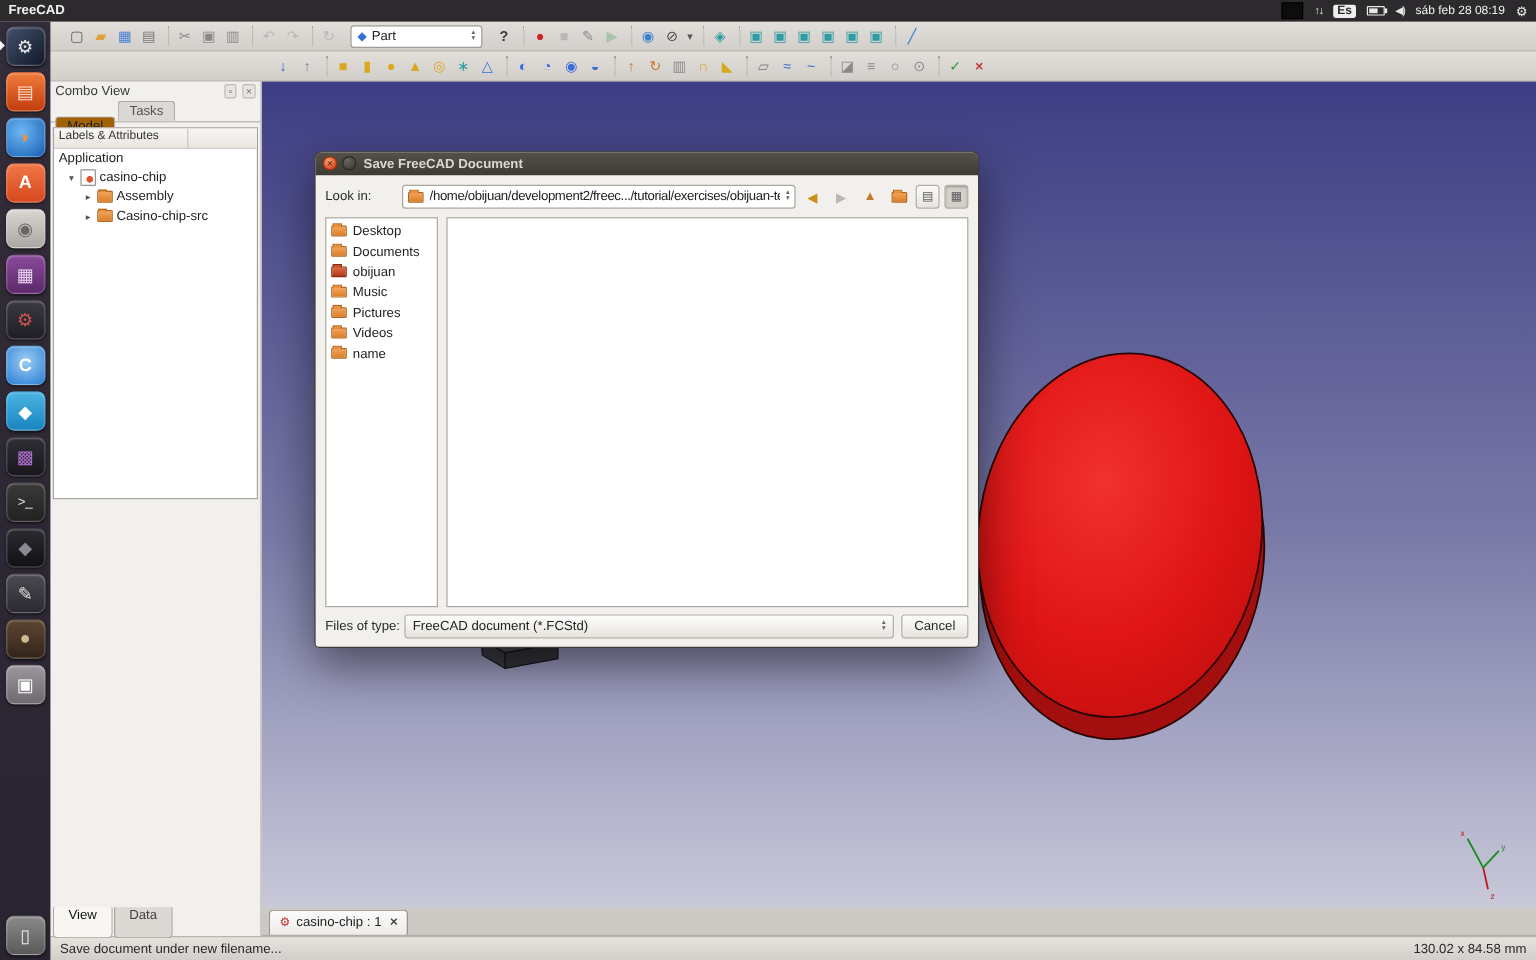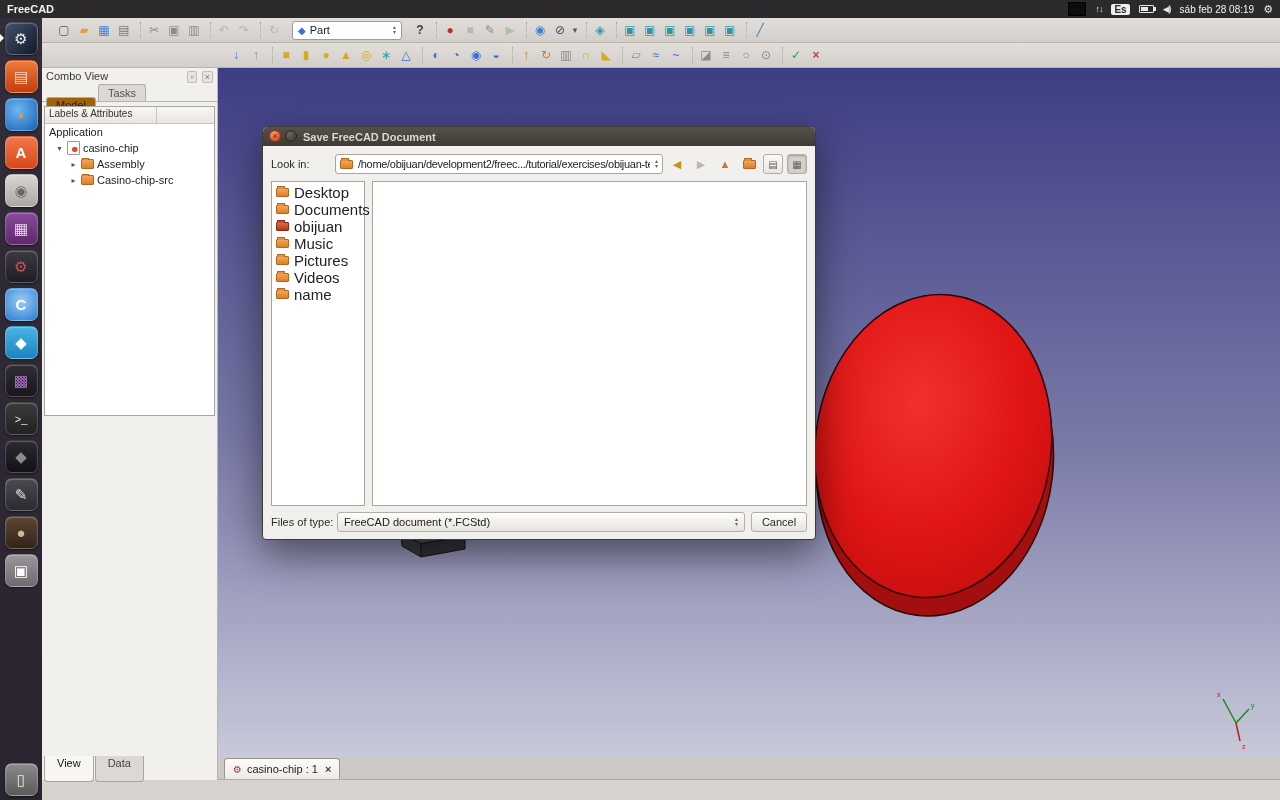--- a/index.html
+++ b/index.html
@@ -129,21 +129,21 @@
   .pl-ic.home::before{content:"";position:absolute;top:-3px;left:0;width:6px;height:2px;background:#c85030;
     border:1px solid #8a2a10;border-bottom:none;border-radius:1px 1px 0 0;}
   .nav-btn{width:20px;height:20px;display:inline-flex;align-items:center;justify-content:center;flex:none;box-sizing:border-box;}
   .nav-btn b{font-weight:normal;font-size:11px;}
   .bk{color:#c89018;} .fw{color:#bab6b0;} .up{color:#c87830;}
   .nav-btn.toggle{border:1px solid #b3afa8;border-radius:3px;background:linear-gradient(#fbfaf8,#e8e5e0);}
   .nav-btn.toggle b{color:#5a5a5a;font-size:10px;}
   .nav-btn.toggle.pressed{background:#d4d0ca;box-shadow:inset 0 1px 2px rgba(0,0,0,.25);}
   .dlg-mid{flex:1;display:flex;gap:7px;min-height:0;}
   .places{width:94px;background:#fff;border:1px solid #aaa69f;padding:2px 0;box-sizing:border-box;flex:none;}
-  .place{display:flex;align-items:center;gap:5px;height:17px;padding:0 4px;font-size:15px;color:#222;text-align:center;}
+  .place{display:flex;align-items:center;gap:5px;height:17px;padding:0 4px;font-size:11px;color:#222;text-align:center;}
   .filearea{flex:1;background:#fff;border:1px solid #aaa69f;}
   .fname-row,.ftype-row{display:flex;align-items:center;gap:6px;height:20px;}
   .fname-input{flex:1;height:18px;border:1px solid #ef7d4a;box-shadow:0 0 2px 1px rgba(239,125,74,.4);
     border-radius:3px;padding:0 5px;font-size:11px;background:#fff;outline:none;color:#111;
     font-family:"Liberation Sans","DejaVu Sans",sans-serif;}
   .btn{width:56px;height:20px;font-size:11px;border-radius:3px;flex:none;
     font-family:"Liberation Sans","DejaVu Sans",sans-serif;}
   .btn.save{background:linear-gradient(#fa9c66,#ee6f35);border:1px solid #b5551f;color:#2e1404;
     box-shadow:0 0 3px rgba(238,111,53,.6);}
   .btn.cancel{background:linear-gradient(#fdfdfc,#e7e4df);border:1px solid #b3afa8;color:#2a2a2a;}
@@ -374,20 +374,24 @@
     </div>
 
     <div class="doc-tabbar">
       <div class="doc-tab">
         <span class="dt-icon">⚙</span>
         <span>casino-chip : 1</span>
         <span class="dt-close">×</span>
       </div>
     </div>
 
+    <div class="statusbar">
+      <span>Save document under new filename...</span>
+      <span>130.02 x 84.58 mm</span>
+    </div>
   </div>
 
   <div class="dialog">
     <div class="dlg-title">
       <span class="dlg-close">×</span>
       <span class="dlg-min"></span>
       <span class="dlg-title-text">Save FreeCAD Document</span>
     </div>
     <div class="dlg-body">
       <div class="lookin-row">

